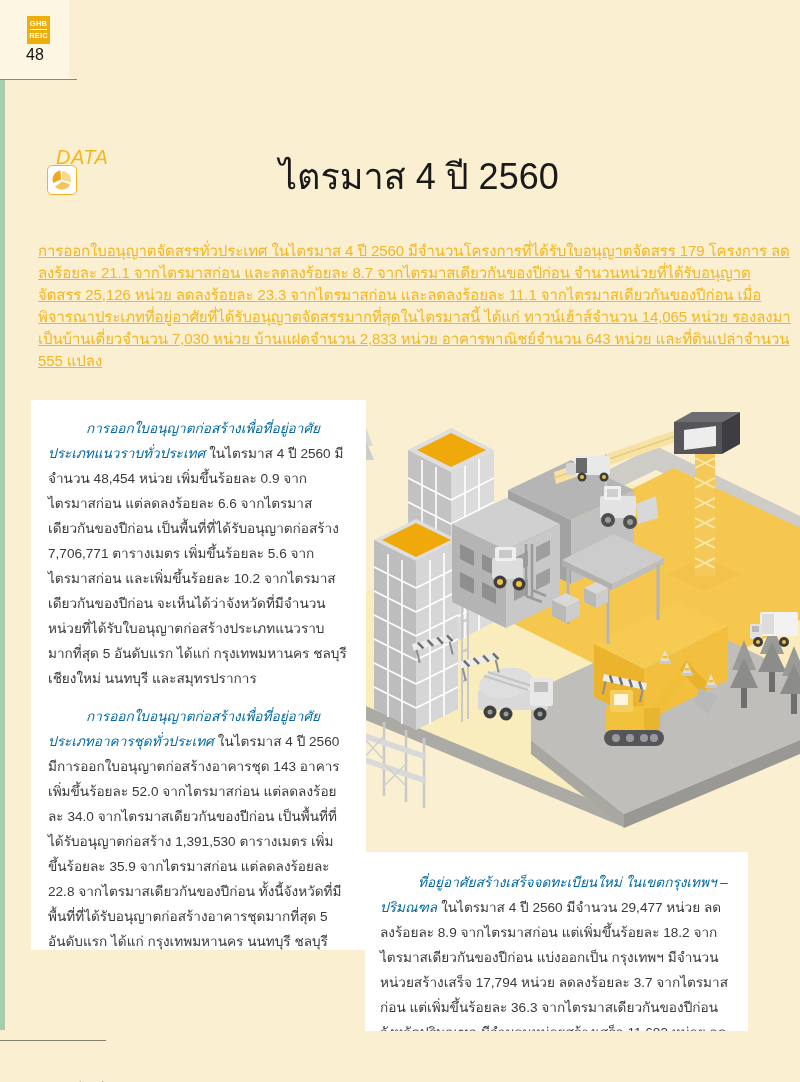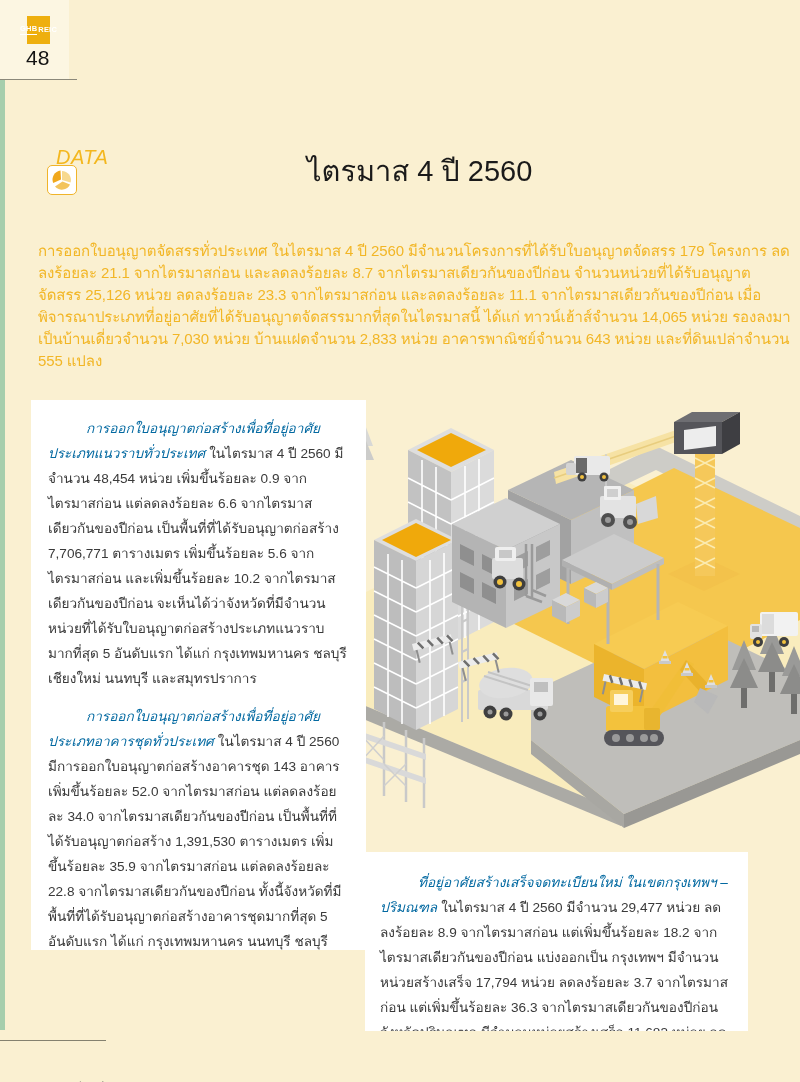--- a/index.html
+++ b/index.html
@@ -7,36 +7,36 @@
     position:relative;width:800px;height:1082px;overflow:hidden;
     background:#FAF0D1;
     font-family:"Liberation Sans",sans-serif;
   }
   
   .corner{position:absolute;left:0;top:0;width:69px;height:80px;background:#FCF6E2;}
   .corner-rule{position:absolute;left:0;top:79px;width:77px;height:1px;background:#8B887A;}
   .green-strip{position:absolute;left:0;top:80px;width:5px;height:950px;background:#A6CEAC;}
   .logo{
     position:absolute;left:27px;top:16px;width:23px;height:28px;background:#EEAF0E;
-    display:flex;flex-direction:row;justify-content:center;align-items:center;gap:1px;
+    display:flex;flex-direction:column;justify-content:center;align-items:center;gap:1px;
   }
   .logo span{color:#fff;font-size:7.5px;font-weight:bold;line-height:1;letter-spacing:.2px;display:block;}
   .logo span:first-child{border-bottom:1.5px solid #fff;padding-bottom:1.5px;margin-bottom:1px;}
-  .pagenum{position:absolute;left:26px;top:46px;font-size:21px;color:#141414;}
+  .pagenum{position:absolute;left:26px;top:46px;font-size:16px;color:#141414;}
   
   .k1{position:absolute;left:52px;top:96px;font-size:33px;font-weight:bold;font-style:italic;color:#F3B71E;letter-spacing:-1px;}
   .k2{position:absolute;left:56px;top:136px;font-size:20px;font-style:italic;color:#F3B71E;letter-spacing:.5px;margin-top:10px;}
   .pie-wrap{position:absolute;left:47px;top:165px;width:28px;height:28px;background:#fff;border:1px solid #F0B429;border-radius:5px;display:flex;align-items:center;justify-content:center;}
   
   .title{position:absolute;left:278px;top:92px;margin:0;font-size:41px;line-height:1.1;font-weight:bold;color:#141414;letter-spacing:-.5px;white-space:nowrap;}
-  .subtitle{position:absolute;left:279px;top:148px;font-size:29px;color:#1A1A1A;font-weight:500;margin-left:28px;}
+  .subtitle{position:absolute;left:279px;top:148px;font-size:36px;color:#1A1A1A;font-weight:500;}
   
   .intro{
     position:absolute;left:38px;top:240px;width:754px;margin:0;
-    font-size:15px;line-height:22px;color:#F2B626;letter-spacing:-.1px;
+    font-size:15px;line-height:22px;color:#F2B626;letter-spacing:-.1px;text-decoration:underline;
   }
   
   .panel-left{
     position:absolute;left:31px;top:400px;width:335px;height:550px;background:#fff;
     box-sizing:border-box;padding:16px 17px;overflow:hidden;
   }
   .panel-bottom{
     position:absolute;left:365px;top:852px;width:383px;height:179px;background:#fff;
     box-sizing:border-box;padding:18px 15px 0 15px;overflow:hidden;
   }

